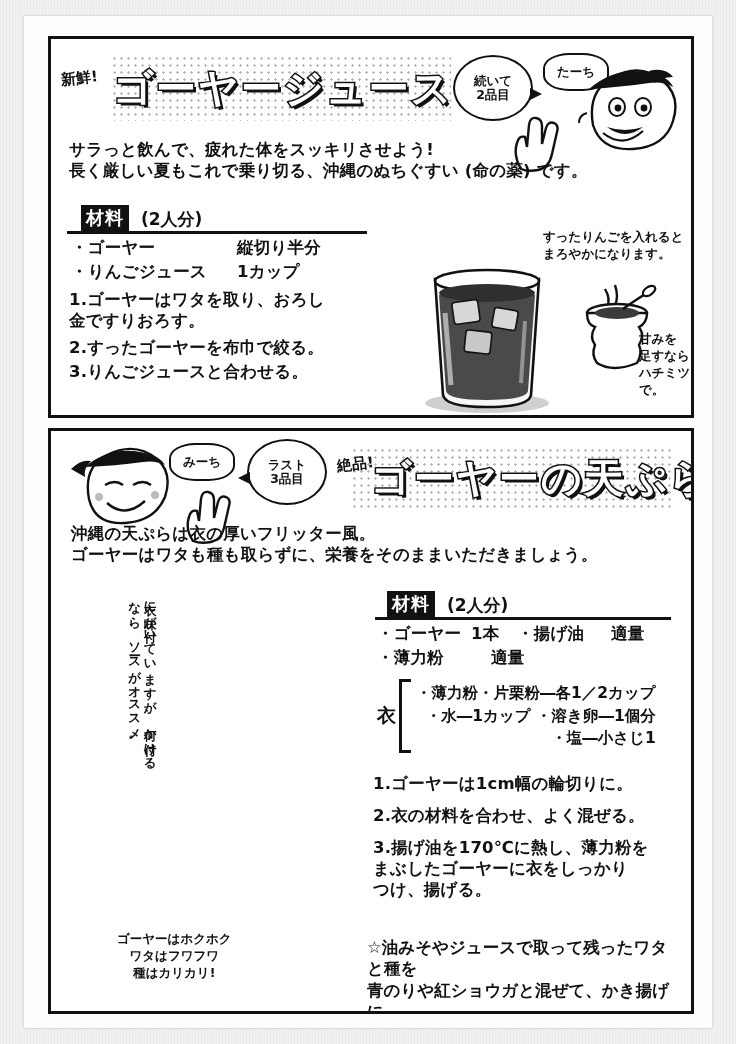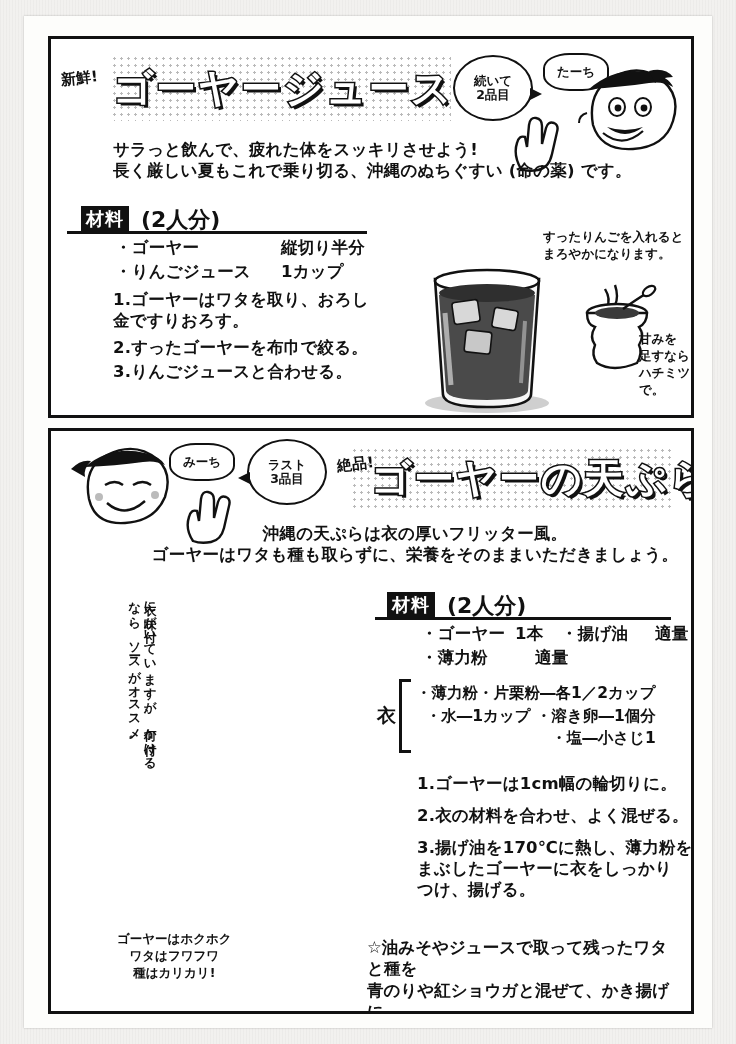--- a/index.html
+++ b/index.html
@@ -37,21 +37,21 @@
 
   
   .halftone{
     position:absolute;
     background-image:radial-gradient(#b9b9b9 1.1px, transparent 1.2px);
     background-size:7px 7px;
   }
 
   
   .t{position:absolute;color:#111;line-height:1.28;white-space:pre-line;}
-  .body{font-size:16.5px;font-weight:bold;letter-spacing:.2px;margin-left:44px;}
+  .body{font-size:16.5px;font-weight:bold;letter-spacing:.2px;}
 
   
   .bigtitle{
     position:absolute;
     font-size:40px;
     font-weight:bold;
     letter-spacing:2px;
     color:#fff;
     -webkit-text-stroke:3px #111;
     paint-order:stroke fill;
@@ -69,21 +69,21 @@
   
   .mat{
     position:absolute;
     display:flex;align-items:center;gap:12px;
     white-space:nowrap;
   }
   .mat .box{
     background:#111;color:#fff;font-weight:bold;
     font-size:18px;padding:1px 5px 3px 5px;letter-spacing:1px;
   }
-  .mat .por{font-size:22px;font-weight:bold;color:#111;text-align:center;}
+  .mat .por{font-size:17px;font-weight:bold;color:#111;text-align:center;}
 
   
   .hr{position:absolute;height:3px;background:#111;}
 
   
   .bubble{
     position:absolute;
     border:2.5px solid #111;
     background:#fff;
     border-radius:50%;
@@ -251,21 +251,21 @@
     <div class="bubble" style="left:118px;top:12px;width:62px;height:34px;border-radius:40%;">みーち</div>
     <div class="bubble tailL" style="left:196px;top:8px;width:76px;height:62px;">ラスト
 3品目</div>
 
     <div class="title-tag" style="left:286px;top:24px;">
       <span>絶品!</span>
     </div>
 
     <div class="bigtitle" style="left:320px;top:20px;">ゴーヤーの天ぷら</div>
 
-    <div class="t body" style="left:20px;top:92px;width:600px;text-align:center;">沖縄の天ぷらは衣の厚いフリッター風。
+    <div class="t body" style="left:20px;top:92px;width:600px;text-align:left;">沖縄の天ぷらは衣の厚いフリッター風。
 ゴーヤーはワタも種も取らずに、栄養をそのままいただきましょう。</div>
 
     <div class="mat" style="left:336px;top:160px;">
       <span class="box">材料</span>
       <span class="por">(2人分)</span>
     </div>
     <div class="hr" style="left:324px;top:186px;width:296px;"></div>
 
     <div class="t body" style="left:326px;top:192px;">・ゴーヤー</div>
     <div class="t body" style="left:420px;top:192px;">1本</div>

